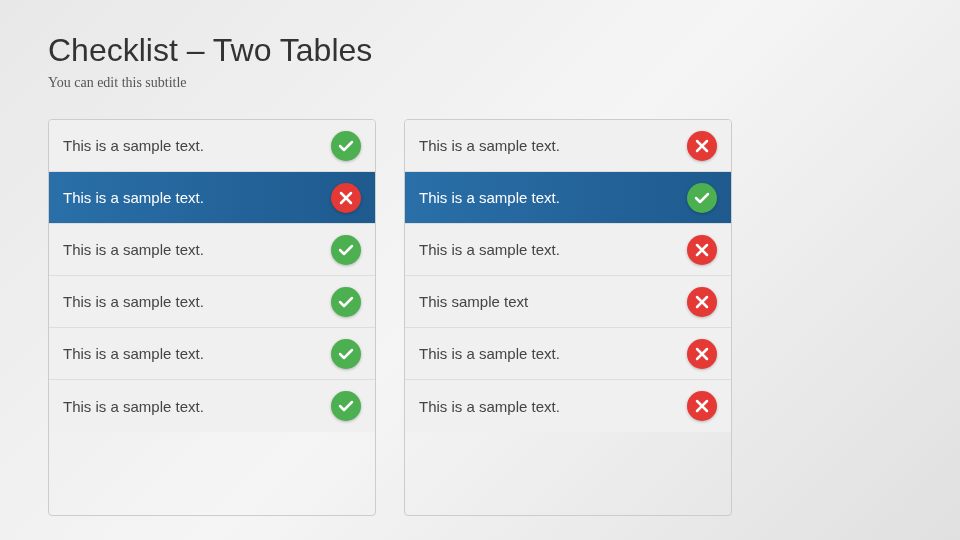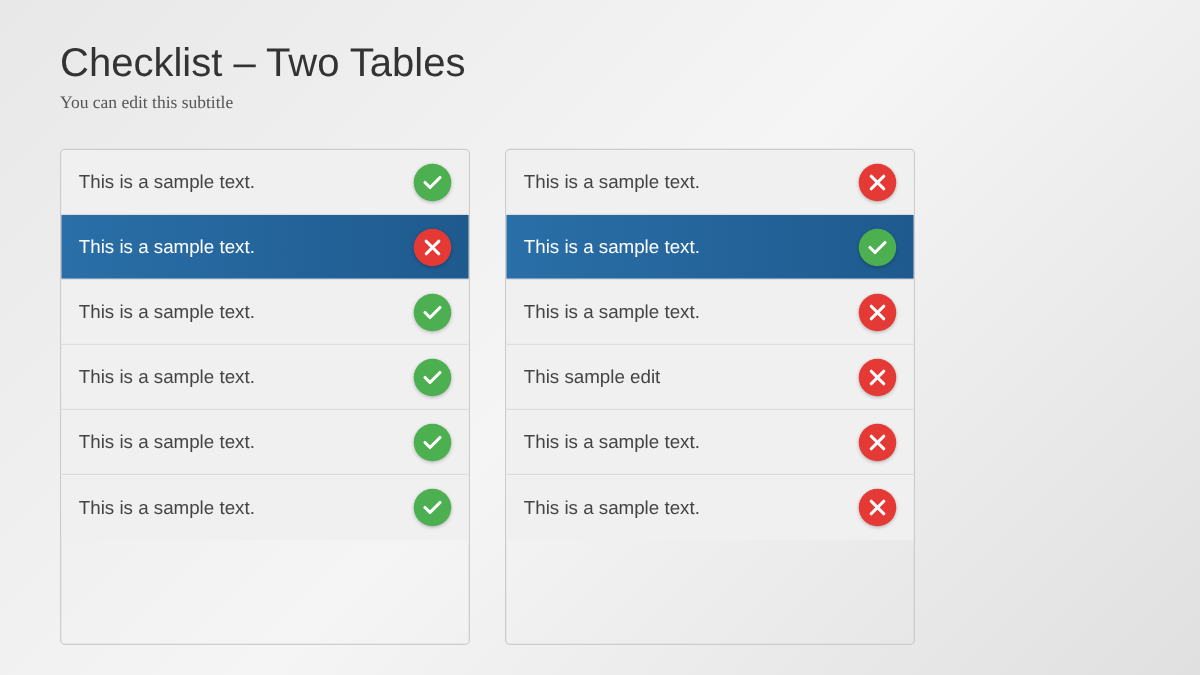--- a/index.html
+++ b/index.html
@@ -184,21 +184,21 @@
         <div class="row">
           <span class="row-text">This is a sample text.</span>
           <div class="icon-circle red">
             <svg viewBox="0 0 16 16" fill="none" xmlns="http://www.w3.org/2000/svg">
     <line x1="3" y1="3" x2="13" y2="13" stroke="white" stroke-width="2.5" stroke-linecap="round"></line>
     <line x1="13" y1="3" x2="3" y2="13" stroke="white" stroke-width="2.5" stroke-linecap="round"></line>
   </svg>
           </div>
         </div>
         <div class="row">
-          <span class="row-text">This sample edit</span>
+          <span class="row-text">This sample text</span>
           <div class="icon-circle red">
             <svg viewBox="0 0 16 16" fill="none" xmlns="http://www.w3.org/2000/svg">
     <line x1="3" y1="3" x2="13" y2="13" stroke="white" stroke-width="2.5" stroke-linecap="round"></line>
     <line x1="13" y1="3" x2="3" y2="13" stroke="white" stroke-width="2.5" stroke-linecap="round"></line>
   </svg>
           </div>
         </div>
         <div class="row">
           <span class="row-text">This is a sample text.</span>
           <div class="icon-circle red">

